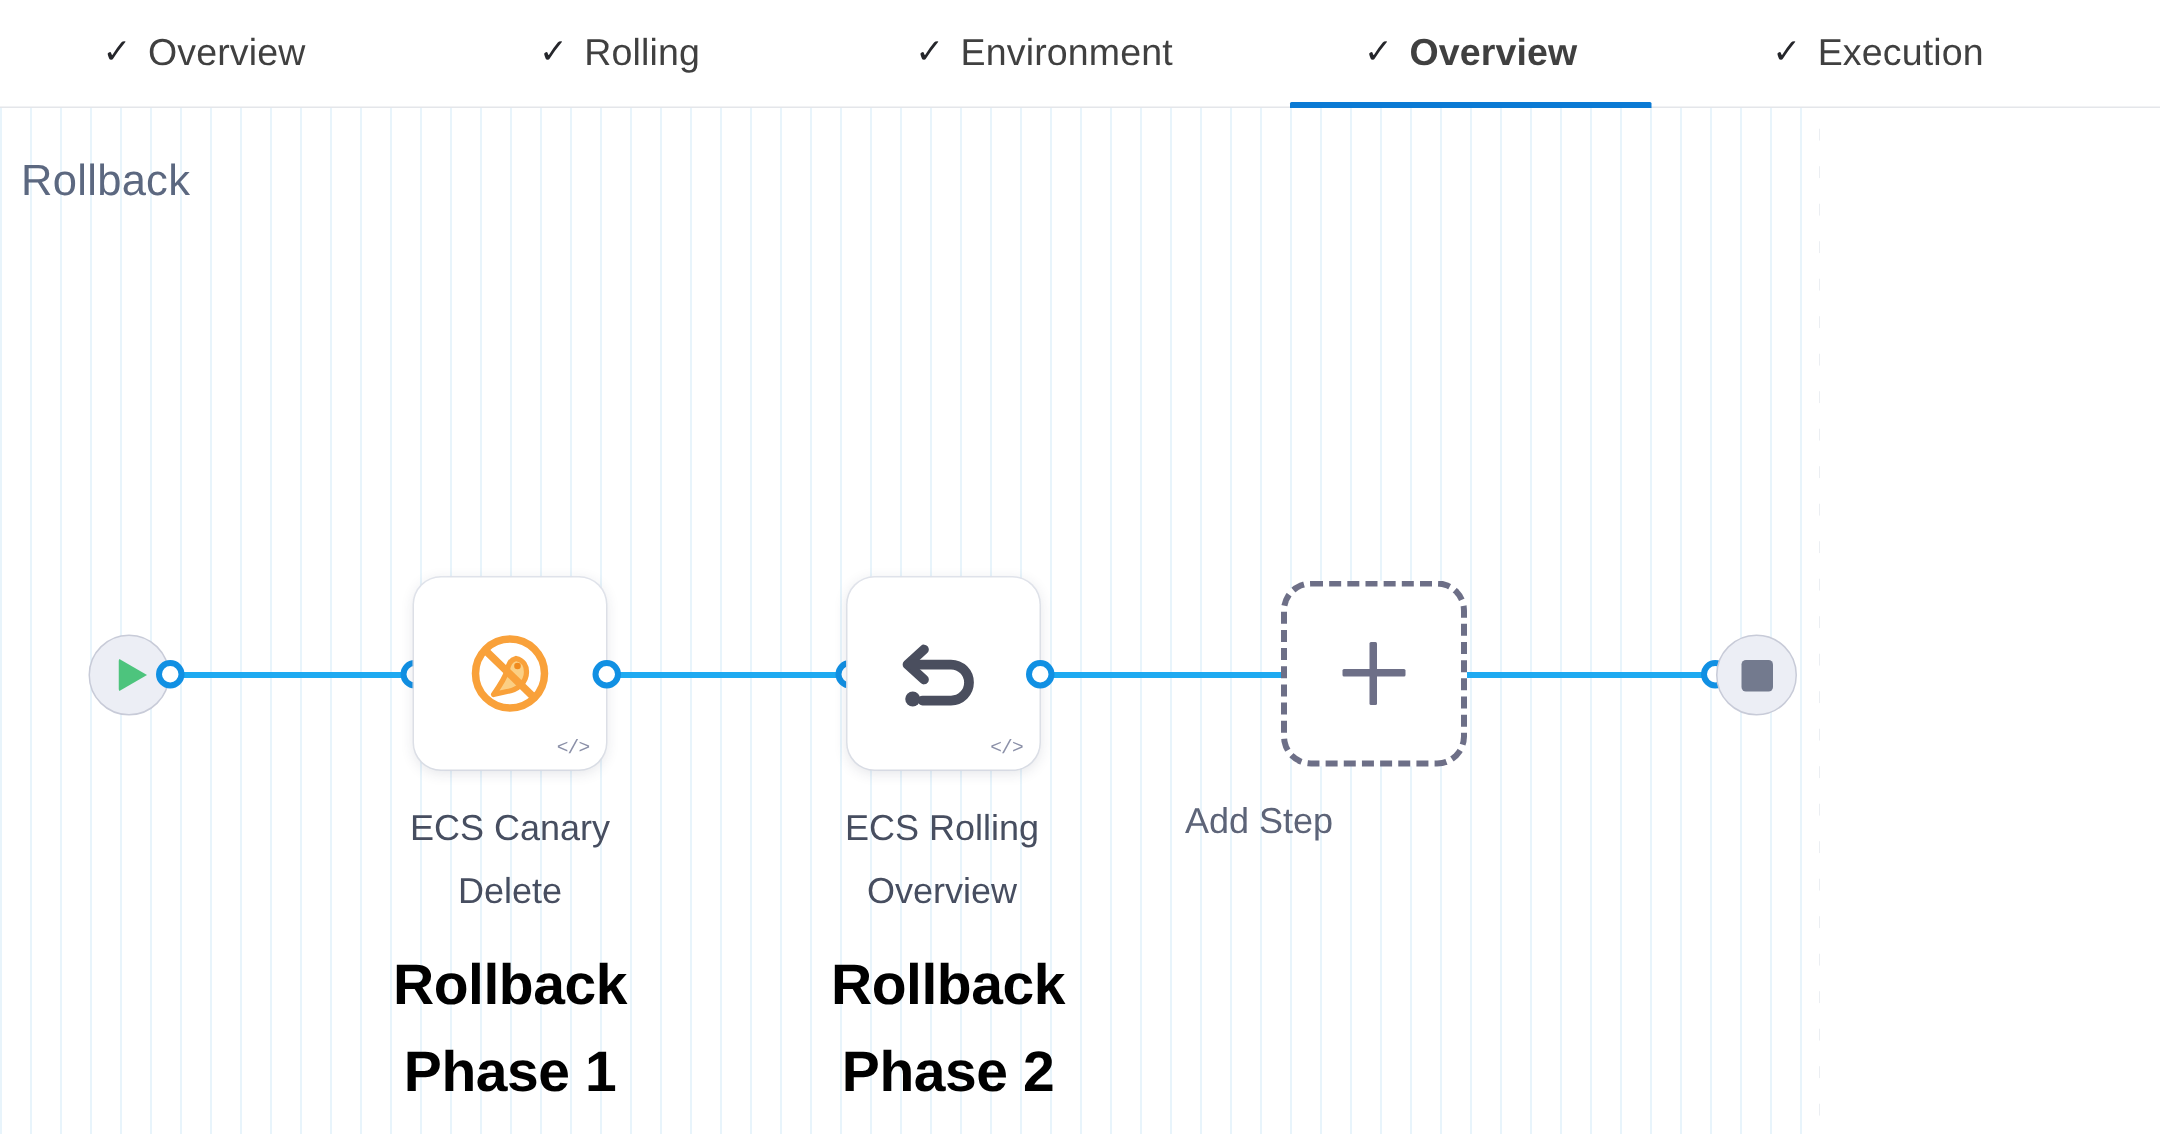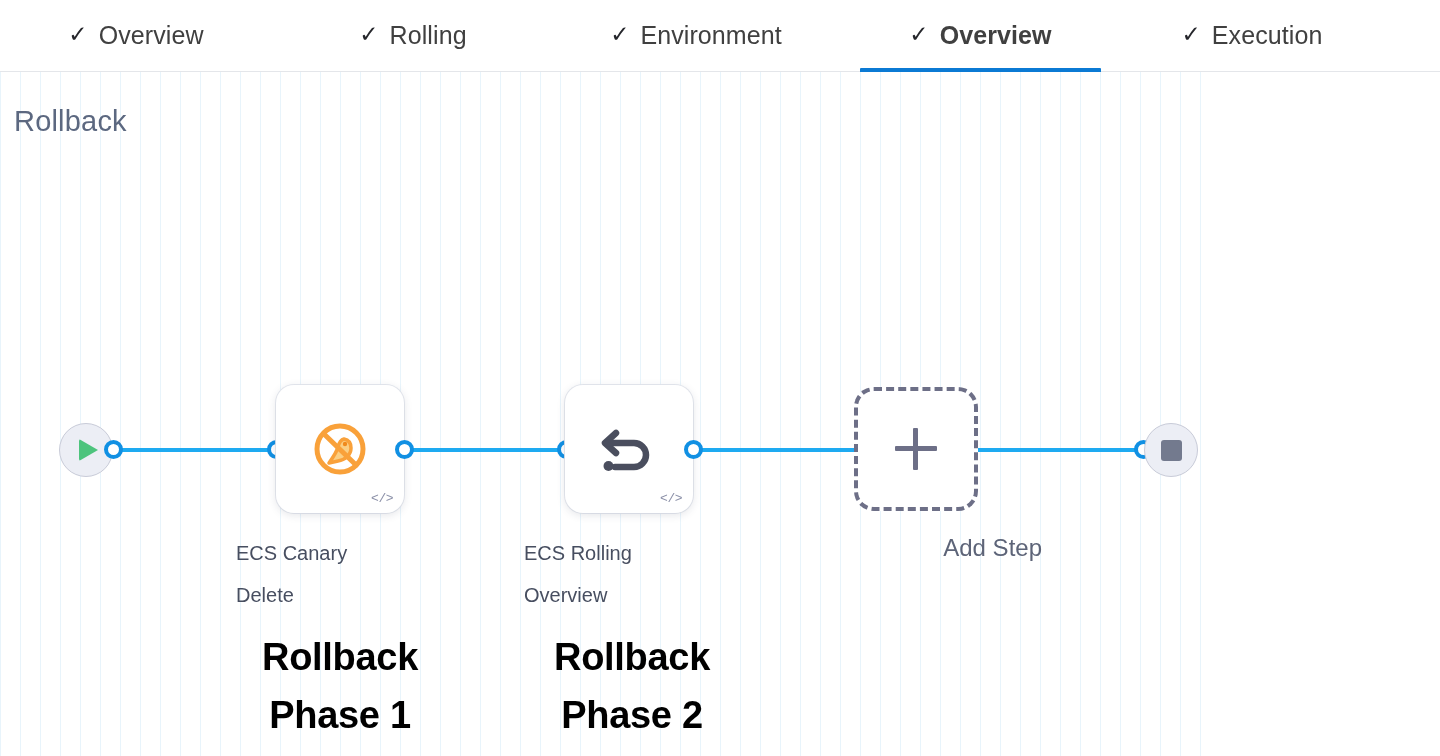--- a/index.html
+++ b/index.html
@@ -196,28 +196,29 @@
     position: absolute;
     background: #6d6f87;
     border-radius: 1px;
   }
   .plus-glyph::before { left: 0; right: 0; top: 18px; height: 5px; }
   .plus-glyph::after  { top: 0; bottom: 0; left: 18px; width: 5px; }
 
   
   .node-label {
     position: absolute;
-    font-size: 20px;
+    text-align: center;
+    font-size: 24px;
     line-height: 42px;
     color: #474e60;
     white-space: pre-line;
   }
   .add-label {
     position: absolute;
-    text-align: right;
+    text-align: left;
     font-size: 24px;
     color: #5d6478;
     white-space: nowrap;
   }
 
   
   .annotation {
     position: absolute;
     text-align: center;
     font-size: 38px;

